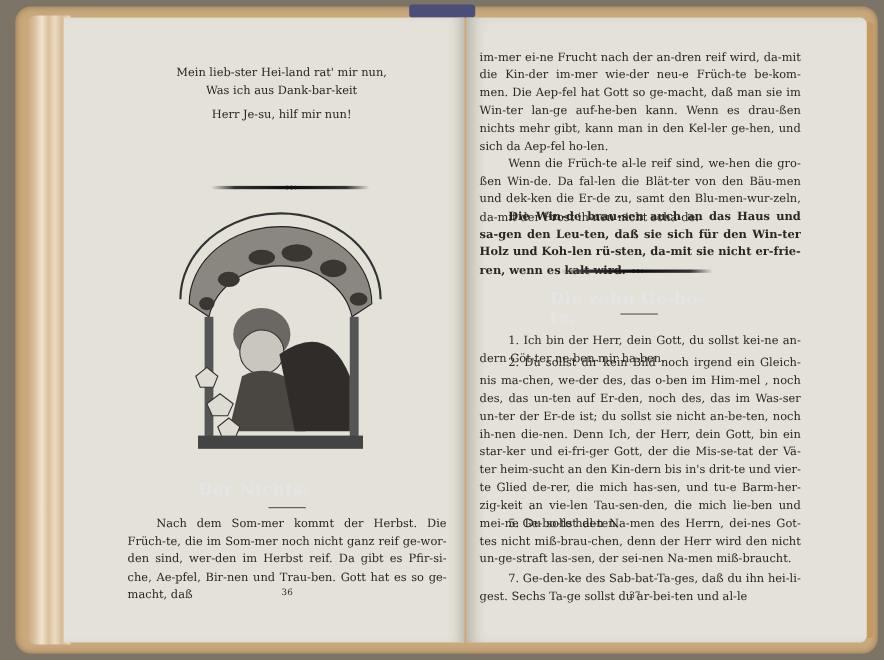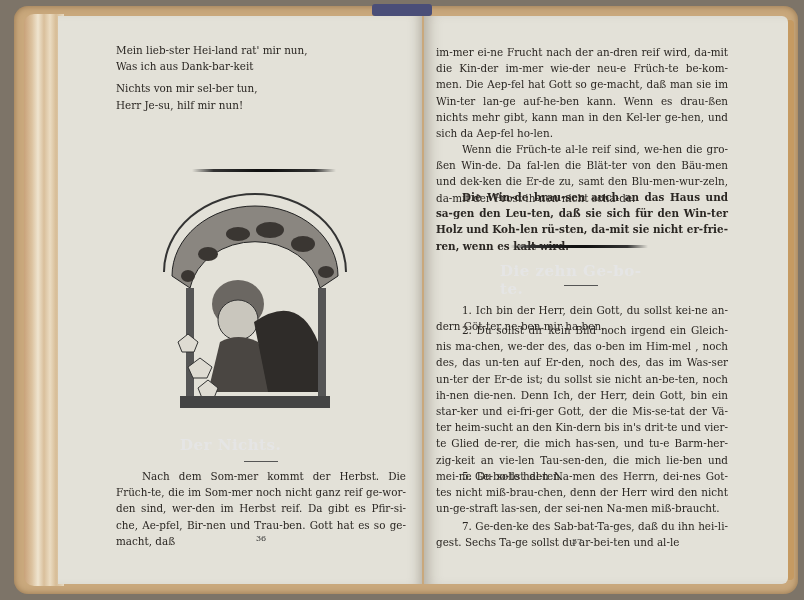--- a/index.html
+++ b/index.html
@@ -27,21 +27,21 @@
     position:absolute; top:16px; height:568px;
     background:#e3e1d8;
   }
   .page.left { left:58px; width:364px; box-shadow: inset -10px 0 12px -8px rgba(80,70,50,.35); }
   .page.right { left:424px; width:364px; box-shadow: inset 12px 0 14px -8px rgba(80,70,50,.35); border-radius:0 6px 6px 0; }
   .right-edge {
     position:absolute; left:786px; top:20px; width:8px; height:560px;
     background:#c59a62; border-radius:0 4px 4px 0;
   }
   .text { color:#2a2622; font-size:10.4px; line-height:16.2px; }
-  .poem { position:absolute; left:116px; top:42px; width:280px; }
+  .poem { position:absolute; left:116px; top:58px; width:280px;text-align:center; }
   .poem .stanza { margin-bottom:6px; }
   .poem .line { white-space:nowrap; }
   .ornament {
     position:absolute; height:3px;
     background:linear-gradient(90deg,transparent 0,#333 15%,#111 45%,#111 55%,#333 85%,transparent 100%);
   }
   .ornament::after {
     content:""; position:absolute; left:50%; top:-2px; width:10px; height:7px; margin-left:-5px;
     background:radial-gradient(circle,#111 35%,transparent 40%) 0 0/4px 7px repeat-x;
   }
@@ -65,21 +65,20 @@
 
 <div class="page left"></div>
 <div class="page right"></div>
 
 <div class="poem text">
   <div class="stanza">
     <div class="line">Mein lieb-ster Hei-land rat' mir nun,</div>
     <div class="line">Was ich aus Dank-bar-keit</div>
   </div>
   <div class="stanza">
-    <div class="line">Nichts von mir sel-ber tun,</div>
     <div class="line">Herr Je-su, hilf mir nun!</div>
   </div>
 </div>
 
 <div class="ornament" style="left:192px; top:169px; width:144px;"></div>
 
 <svg class="illustration" viewBox="0 0 194 220">
   <path d="M6 80 A91 78 0 0 1 188 80" fill="none" stroke="#333" stroke-width="2"></path>
   <path d="M14 84 A83 70 0 0 1 180 84 L162 96 A66 56 0 0 0 32 96 Z" fill="#8a8680" stroke="#222" stroke-width="1"></path>
   <g fill="#3a3632">

